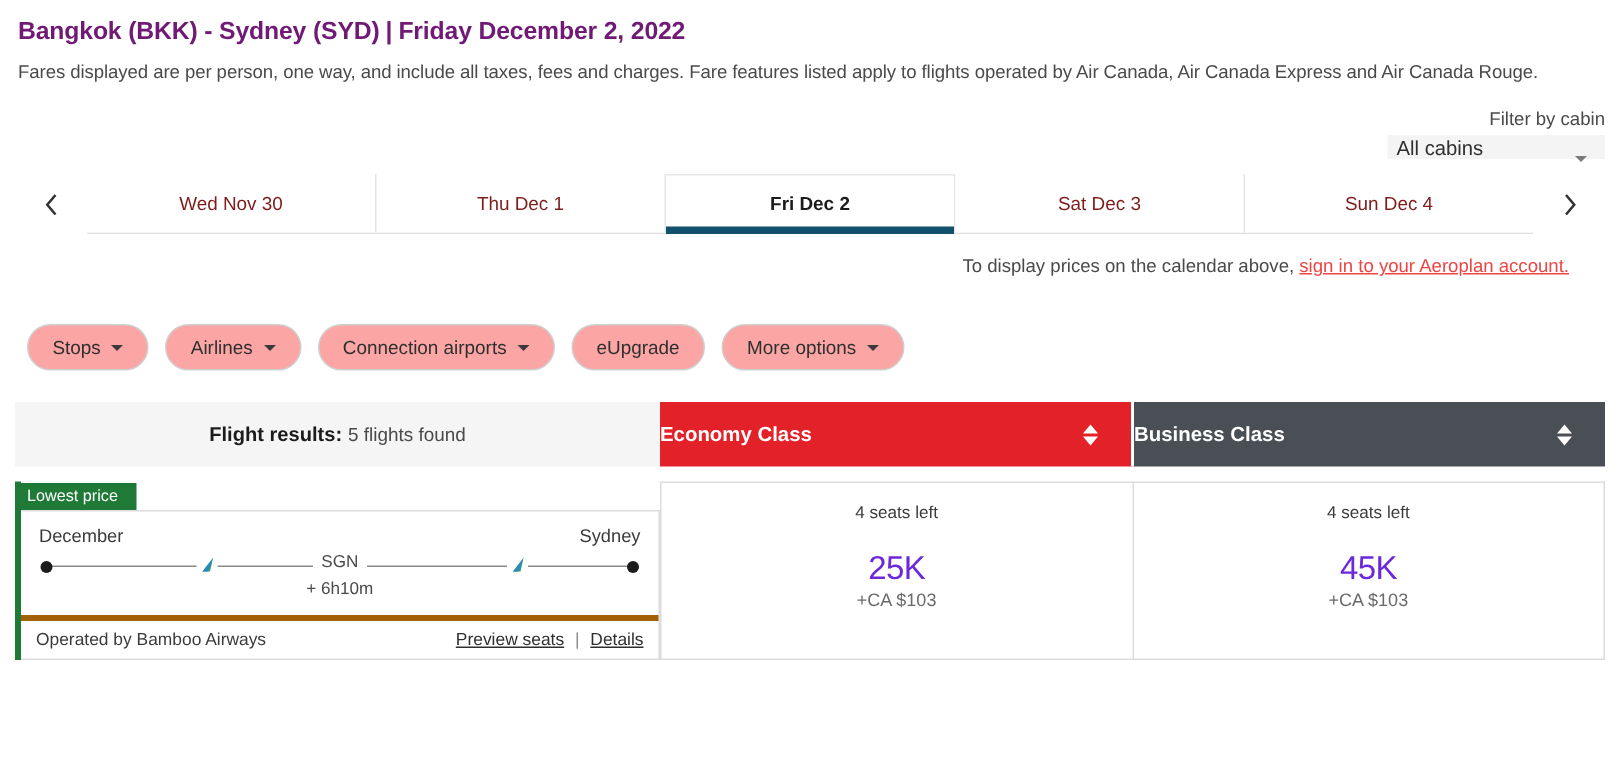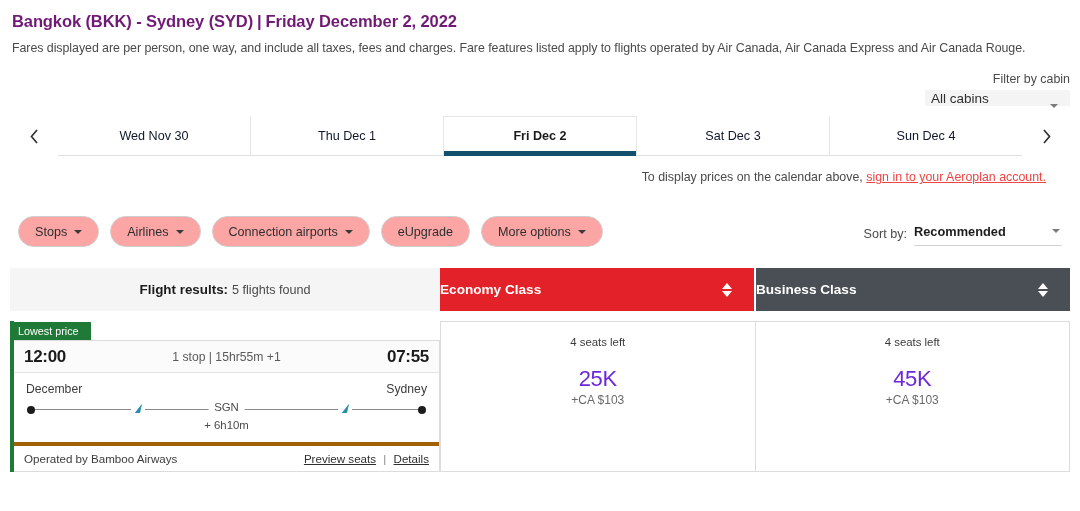--- a/index.html
+++ b/index.html
@@ -89,21 +89,21 @@
     flex: 1;
     display: flex;
     border-bottom: 1px solid #e0e0e0;
   }
   .date-tab {
     flex: 1;
     display: flex;
     align-items: center;
     justify-content: center;
     font-size: 12.6px;
-    color: #0f172a;
+    color: #7f1d1d;
     border-left: 1px solid #e6e6e6;
     position: relative;
     cursor: pointer;
     background: #fff;
   }
   .date-tab:first-child { border-left: none; }
   .date-tab.active {
     color: #1c1c1c;
     font-weight: bold;
     border-left: 1px solid #e6e6e6;
@@ -459,27 +459,20 @@
       <span class="pcaret"></span>
     </div>
     <div class="pill">
       <span>eUpgrade</span>
     </div>
     <div class="pill">
       <span>More options</span>
       <span class="pcaret"></span>
     </div>
 
-    <div class="sort-wrap">
-      <span class="sort-label">Sort by:</span>
-      <div class="sort-select">
-        <span class="sval">Recommended</span>
-        <span class="scaret"></span>
-      </div>
-    </div>
   </div>
 
   <div class="results-header">
     <div class="rh-left">
       <b>Flight results:</b>
       <span class="cnt">5 flights found</span>
     </div>
     <div class="rh-cell rh-economy">
       <span>Economy Class</span>
       <span class="sort-arrows">
@@ -495,25 +488,20 @@
       </span>
     </div>
   </div>
 
   <div class="result-row">
 
     <div class="flight-card">
       <div class="lowest-badge">Lowest price</div>
       <div class="flight-box">
 
-        <div class="time-row">
-          <span class="time">12:00</span>
-          <span class="time-mid">1 stop | 15hr55m +1</span>
-          <span class="time">07:55</span>
-        </div>
 
         <div class="route-area">
           <div class="route-cities">
             <span>December</span>
             <span>Sydney</span>
           </div>
           <div class="route-line">
             <span class="bar"></span>
             <span class="dot start"></span>
             <span class="dot end"></span>

